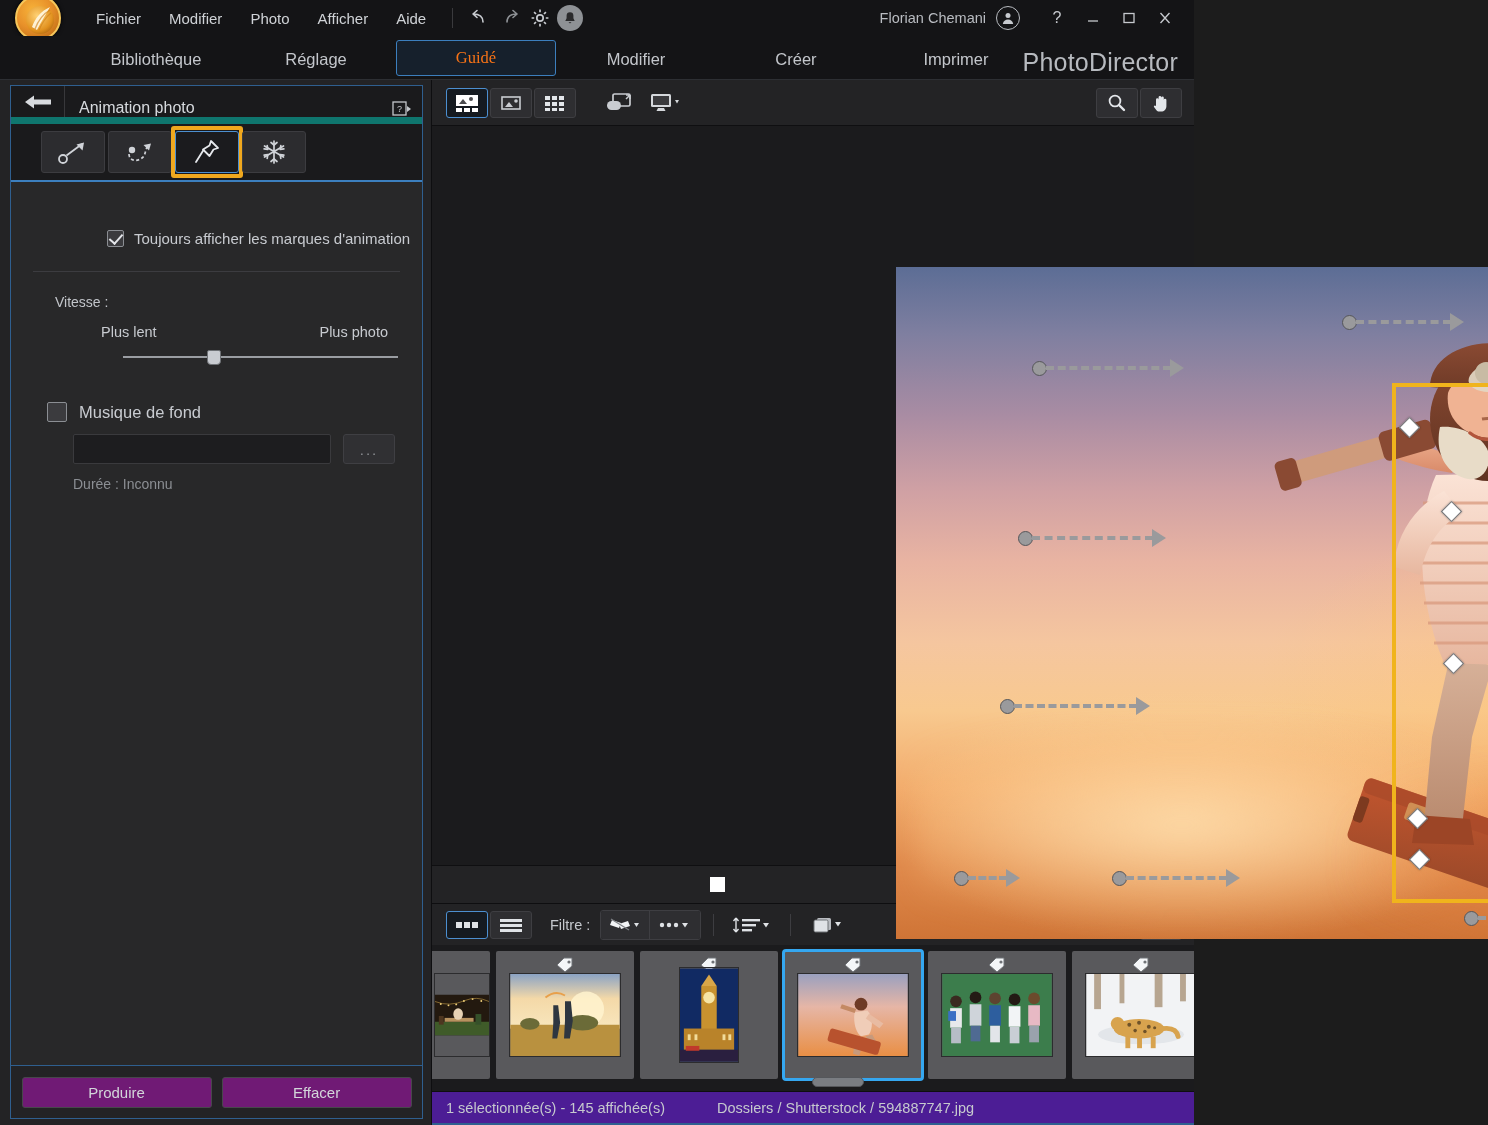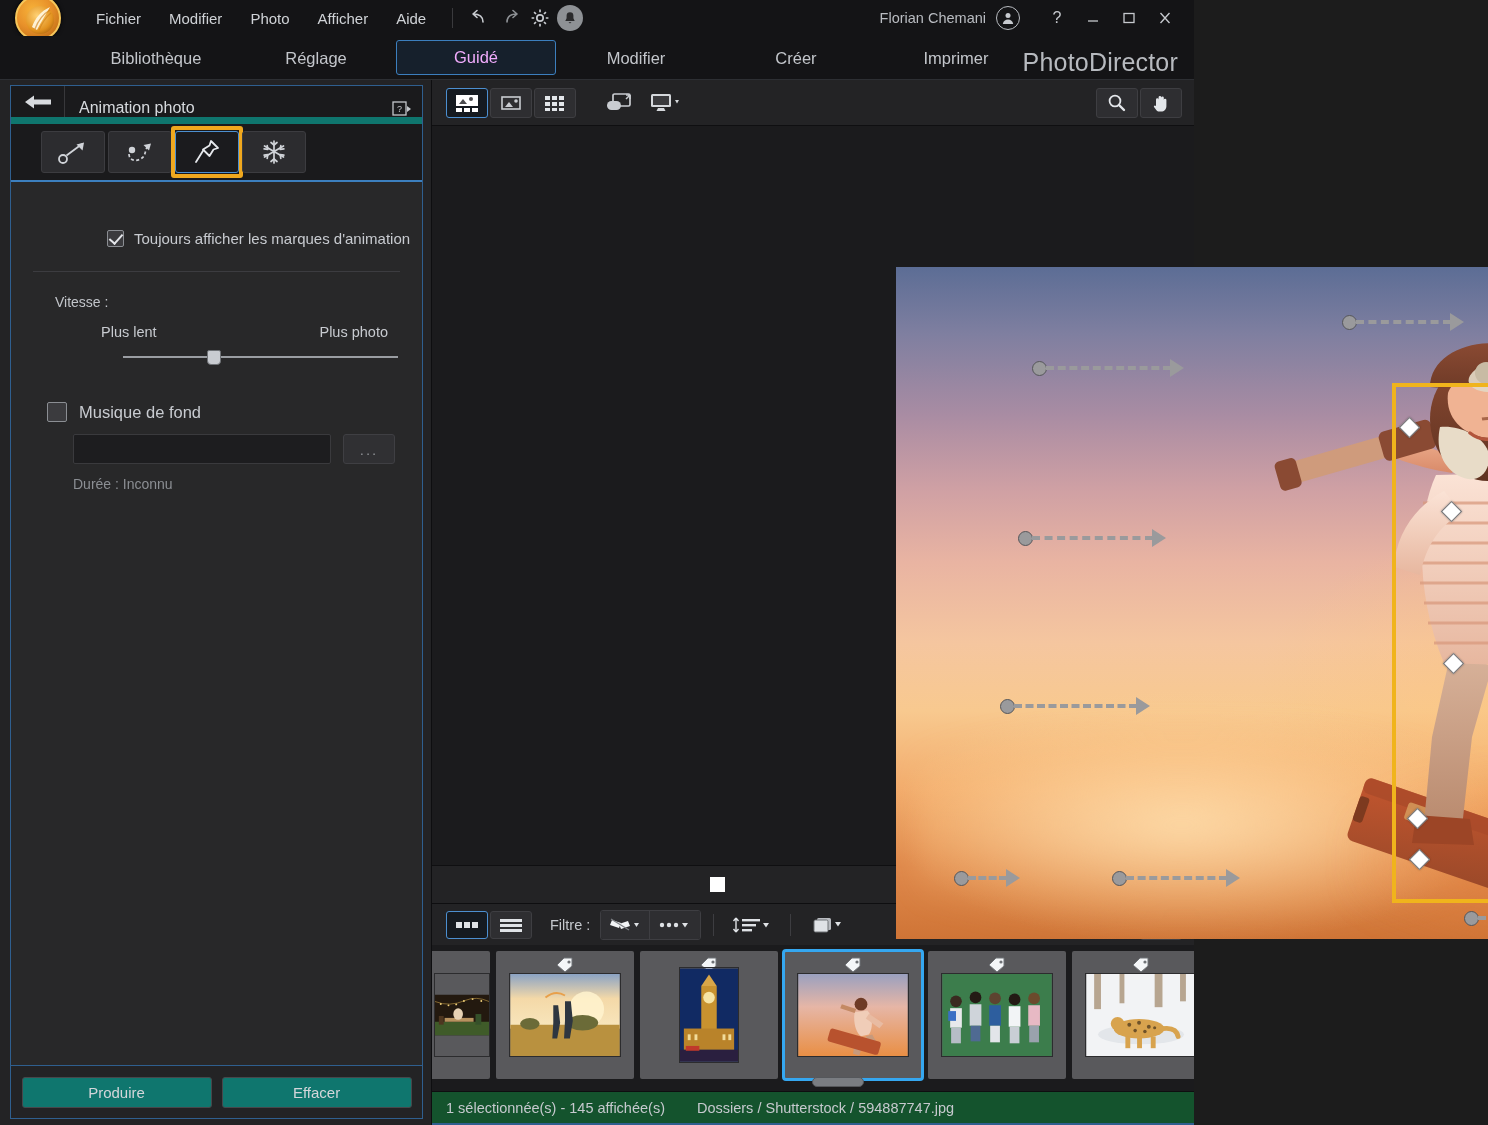--- a/index.html
+++ b/index.html
@@ -29,21 +29,21 @@
   .tr-zone { margin-left: auto; display: flex; align-items: center; padding-right: 12px; gap: 2px; }
   .user-name { color: #b9bcc1; font-size: 14.5px; margin-right: 8px; }
   .avatar { width: 24px; height: 24px; border-radius: 50%; border: 1.6px solid #b9bcc1; display:flex; align-items:center; justify-content:center; margin-right: 18px; }
   .wbtn { width: 34px; height: 30px; display:flex; align-items:center; justify-content:center; color:#c6c9ce; font-size: 16px; }
 
   
   .navrow { height: 44px; background: #141416; display: flex; align-items: center; position: relative; flex: 0 0 44px;
             border-bottom: 1px solid #2d2f33; }
   .nav-tabs { display:flex; align-items:flex-end; margin-left: 76px; }
   .nav-tab { font-size: 16.5px; color: #c3c6cb; padding: 7px 0; width: 160px; text-align: center; border-radius: 3px; }
-  .nav-tab.active { color: #f0abfc; border: 1px solid #3c7fbe; background: #16202c; }
+  .nav-tab.active { color: #f97316; border: 1px solid #3c7fbe; background: #16202c; font-family: Liberation Serif, serif; }
   .brand { position:absolute; right: 16px; bottom: 2px; color: #b7babf; font-size: 25px; letter-spacing: .2px; font-weight: 300; }
 
   
   .body { flex: 1; display: flex; min-height: 0; }
 
   
   .left { width: 432px; background: #232325; display: flex; flex-direction: column; border-right: 1px solid #0e0e10; }
   .lp-inner { flex:1; display:flex; flex-direction:column; margin: 5px 8px 0 10px; border:1px solid #2f5f8f; border-bottom:none; background:#232325; min-height:0; }
   .lp-head { height: 38px; background:#1a1a1c; display:flex; align-items:flex-end; border-bottom:7px solid #0f766e; }
   .back-arrow { width: 54px; display:flex; align-items:center; justify-content:center; border-right:1px solid #38383b; height:100%; }
@@ -73,21 +73,21 @@
   .mus-row { display:flex; align-items:center; margin: 36px 0 0 36px; }
   .cbox.big { width:20px; height:20px; }
   .mus-label { color:#c8cbd0; font-size:16.5px; margin-left:12px; }
   .path-row { display:flex; align-items:center; margin: 12px 0 0 62px; }
   .path-field { width:258px; height:30px; background:#1d1d1f; border:1px solid #3a3a3d; border-radius:2px; }
   .dots-btn { width:52px; height:30px; margin-left:12px; background:#303033; border:1px solid #3f3f43; border-radius:3px;
             color:#8d9094; font-size:15px; display:flex; align-items:center; justify-content:center; letter-spacing:2px; }
   .dur { color:#8b8e93; font-size:14px; margin: 12px 0 0 62px; }
   .lp-foot { height:54px; background:#232325; border:1px solid #2f5f8f; border-top:1px solid #2f5f8f;
             margin: 0 8px 6px 10px; display:flex; align-items:center; justify-content:center; gap:10px; }
-  .foot-btn { width:190px; height:31px; background:#0f766e; border:1px solid #47474b; border-radius:3px;
+  .foot-btn { width:190px; height:31px; background:#701a75; border:1px solid #47474b; border-radius:3px;
             color:#d3d6da; font-size:15px; display:flex; align-items:center; justify-content:center; }
 
   
   .right { flex:1; display:flex; flex-direction:column; background:#1b1b1d; min-width:0; }
   .canvas-bar { height:46px; background:#232325; display:flex; align-items:center; padding: 0 12px 0 14px;
             border-bottom:1px solid #0f0f11; }
   .vbtn { width:42px; height:30px; background:#2e2e31; border:1px solid #3e3e42; border-radius:3px;
             display:flex; align-items:center; justify-content:center; }
   .vbtn.act { background:#151a20; border:1px solid #4c8fd0; }
   .grp { display:flex; gap:2px; }
@@ -155,21 +155,21 @@
   .strip { height:146px; background:#1b1b1d; display:flex; align-items:flex-start; padding:6px 0 0 4px; gap:6px; position:relative; overflow:hidden; }
   .thumb { width:138px; height:128px; background:#59595c; border-radius:2px; position:relative;
            display:flex; align-items:center; justify-content:center; flex:0 0 auto; }
   .thumb.sel { outline:3px solid #35a7f0; outline-offset:-1px; }
   .thumb .tag { position:absolute; top:6px; left:50%; transform:translateX(-50%); }
   .tpic { width:112px; height:84px; border:1px solid #2c2c2e; overflow:hidden; position:relative; }
   .tpic.portrait { width:60px; height:96px; }
   .strip-scroll { position:absolute; left:0; right:0; bottom:2px; height:12px; }
   .strip-scroll .thumbbar { position:absolute; left:380px; width:52px; height:10px; background:#7a7d82; border-radius:5px; border:1px solid #55575b; }
 
-  .statusbar { height:34px; background:#14532d; display:flex; align-items:center; padding-left:14px; gap:32px;
+  .statusbar { height:34px; background:#4c1d95; display:flex; align-items:center; padding-left:14px; gap:52px;
                border-top:1px solid #0e0e10; border-bottom:2px solid #2f5f8f; }
   .st-txt { color:#c6c9ce; font-size:14.5px; }
 </style>
 </head>
 <body>
 
 <div class="app">
 
   <div class="titlebar">
     <div class="logo-wrap">

